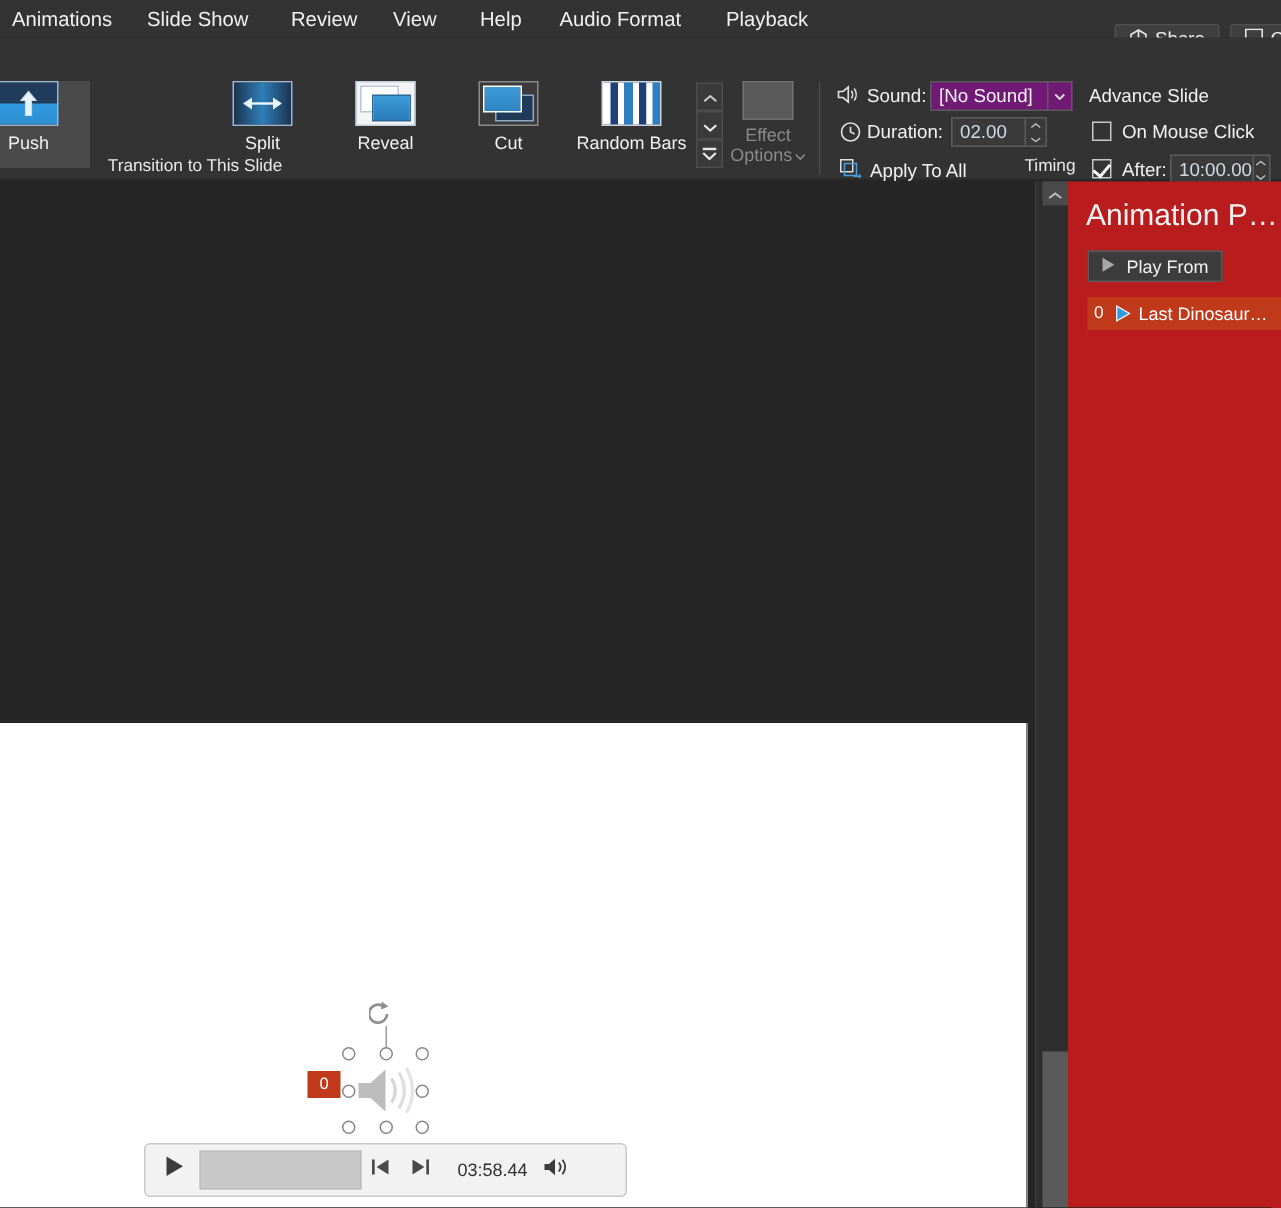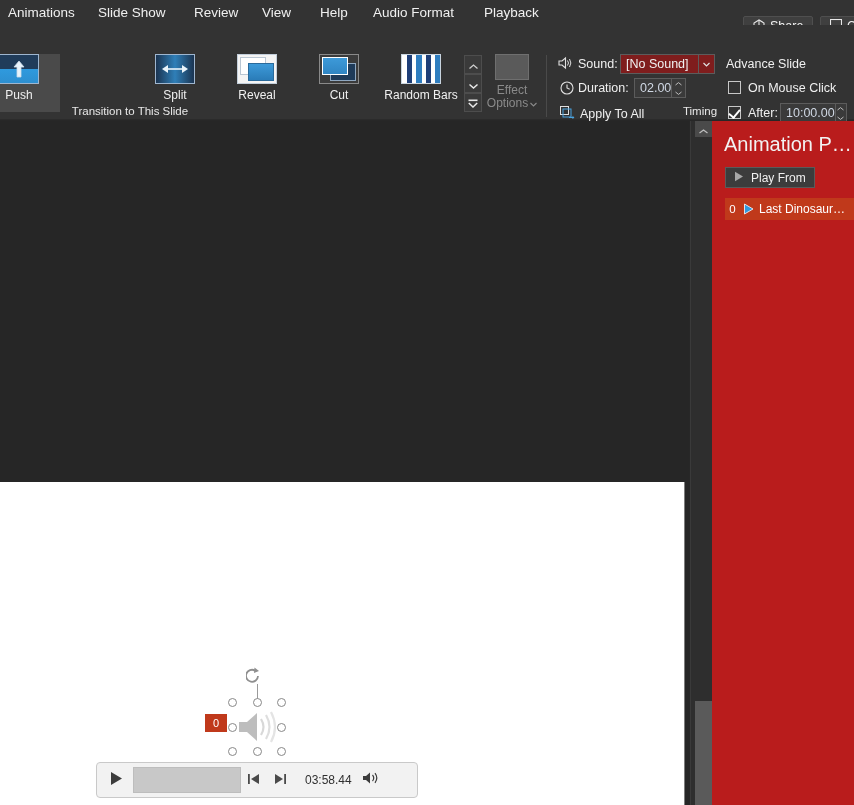--- a/index.html
+++ b/index.html
@@ -90,21 +90,21 @@
     color: #8a8a8a; font-size: 12px; text-align: center; line-height: 13px;
   }
   .bigbtn .box {
     width: 34px; height: 26px; background: #5a5a5a; border: 1px solid #6f6f6f;
     margin-bottom: 4px;
   }
 
   
   .tlabel { position: absolute; color: #f0f0f0; font-size: 12.5px; white-space: nowrap; text-align: center; }
   .combo {
-    position: absolute; height: 20px; background: #7f1d1d; border: 1px solid #5c5c5c;
+    position: absolute; height: 20px; background: #701a75; border: 1px solid #5c5c5c;
     display: flex; align-items: center; color: #f0f0f0; font-size: 12.5px;
   }
   .combo .val { padding-left: 5px; flex: 1; white-space: nowrap; }
   .combo .arrowbox {
     width: 16px; height: 100%; border-left: 1px solid #5c5c5c;
     display: flex; align-items: center; justify-content: center;
   }
   .spin {
     position: absolute; height: 20px; background: #3a3a3a; border: 1px solid #5c5c5c;
     display: flex; align-items: center;
@@ -360,21 +360,21 @@
       </div>
     </div>
 
     <div class="iconbtn" style="left:560px; top:56px">
       <svg width="14" height="14" viewBox="0 0 14 14">
           <circle cx="7" cy="7" r="6" fill="none" stroke="#e0e0e0" stroke-width="1.1"></circle>
           <path d="M7 3.5 L7 7 L9.7 8.3" fill="none" stroke="#e0e0e0" stroke-width="1.1"></path>
         </svg>
     </div>
     <div class="tlabel" style="left:578px; top:56px">Duration:</div>
-    <div class="spin" style="left:634px; top:53px; width:52px">
+    <div class="spin" style="left:634px; top:53px; width:64px">
       <div class="val">02.00</div>
       <div class="stepper">
         <i>
             <svg width="7" height="4" viewBox="0 0 7 4">
               <path d="M0.5 3 L3.5 0.6 L6.5 3" fill="none" stroke="#bdbdbd" stroke-width="1"></path>
             </svg>
           </i>
         <i>
             <svg width="7" height="4" viewBox="0 0 7 4">
               <path d="M0.5 1 L3.5 3.4 L6.5 1" fill="none" stroke="#bdbdbd" stroke-width="1"></path>

